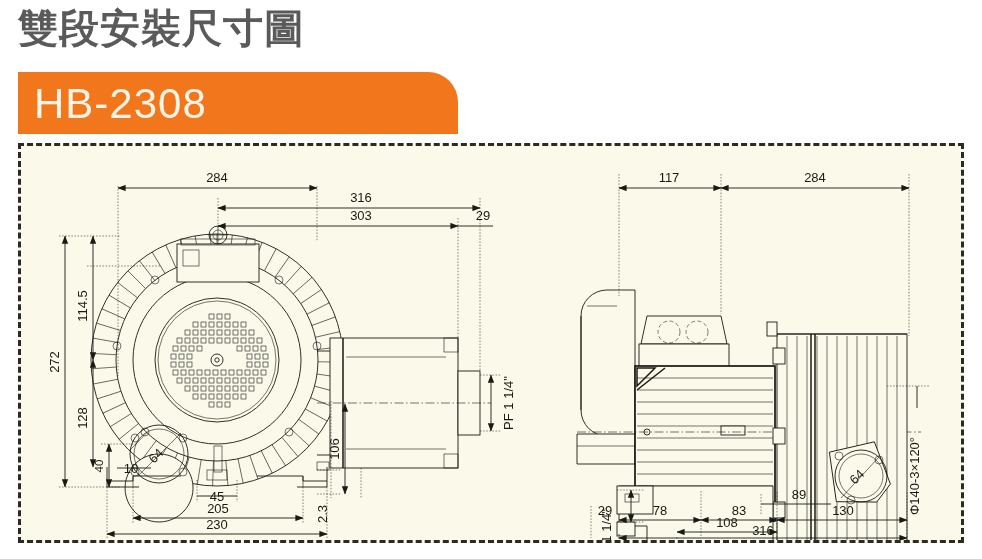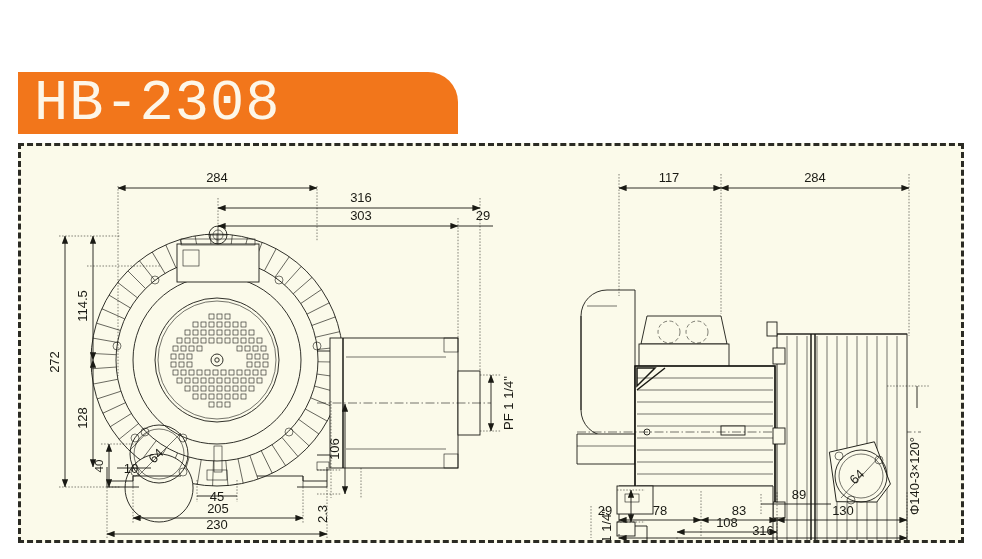--- a/index.html
+++ b/index.html
@@ -30,26 +30,26 @@
   #model-banner {
     position: absolute;
     left: 18px; top: 72px;
     width: 440px; height: 62px;
     background: #f2761b;
     border-top-right-radius: 30px;
   }
   #model-banner-label {
     position: absolute;
     left: 16px; top: 5px;
-    font-size: 57px;
+    font-size: 42px;
     font-weight: normal;
     color: #fdf6e8;
     letter-spacing: 1px;
     line-height: 54px;
-    font-family: Liberation Mono, monospace;
+    font-family: Liberation Sans, sans-serif;
   }
   
   #drawing-frame {
     position: absolute;
     left: 18px; top: 143px;
     width: 946px; height: 400px;
     background: #fbfaea;
     border: 3px dashed #2b2b24;
   }
   #drawing-canvas {
@@ -66,20 +66,21 @@
     font-family: "Liberation Sans", sans-serif;
     font-size: 11.5px;
     fill: #1a1a14;
   }
 </style>
 </head>
 <body>
 
 <div id="page">
 
+  <div id="title-zh">雙段安裝尺寸圖</div>
 
   <div id="model-banner">
     <div id="model-banner-label">HB-2308</div>
   </div>
 
   <div id="drawing-frame">
     <svg id="drawing-canvas" viewBox="0 0 940 394">
       <defs>
         <style>
           .ln   { stroke:#1a1a14; stroke-width:0.9; fill:none; }

